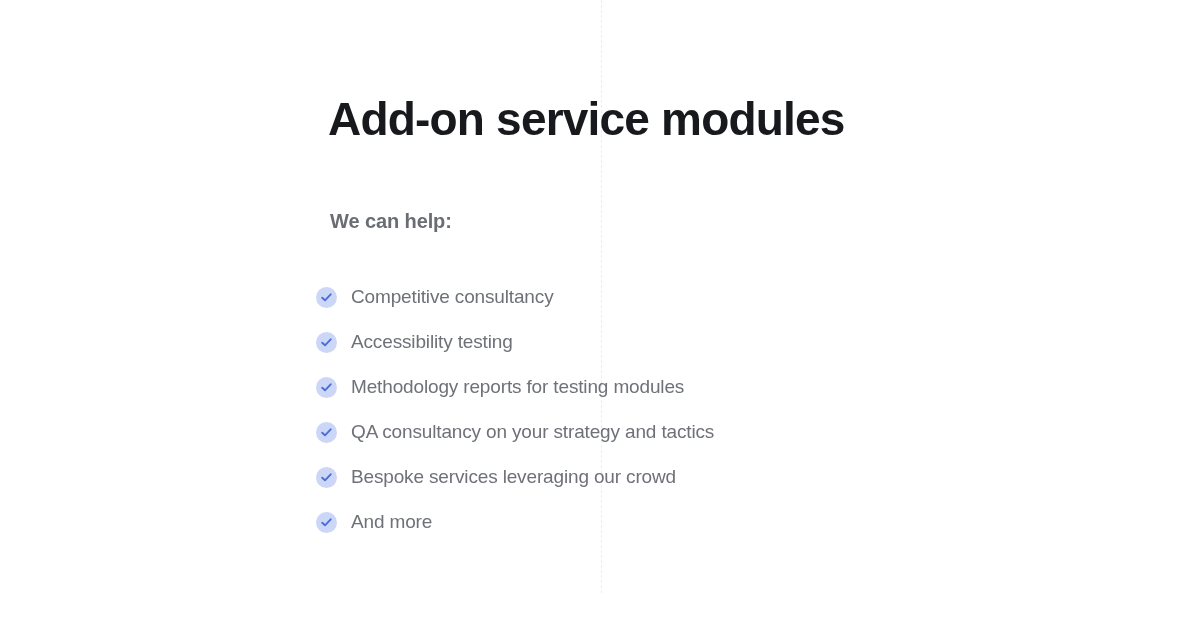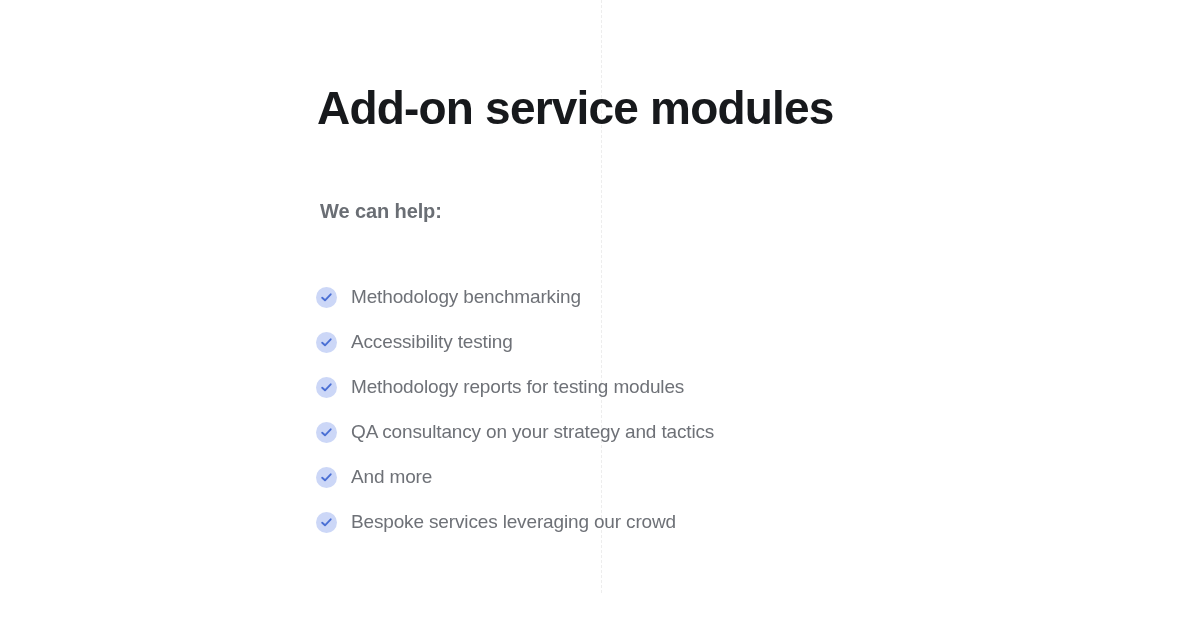--- a/index.html
+++ b/index.html
@@ -32,34 +32,34 @@
     top: 0;
     width: 800px;
     height: 630px;
     z-index: 1;
   }
 
   .page-title {
     position: absolute;
     top: 83px;
     left: 0;
-    margin: 1px;
+    margin: 12px;
     font-size: 46px;
     line-height: 1.05;
     font-weight: 700;
     letter-spacing: -0.8px;
     color: #17191c;
     white-space: nowrap;
   }
 
   .subheading {
     position: absolute;
     top: 195px;
     left: 0;
-    margin: 4px;
+    margin: 14px;
     font-size: 20px;
     line-height: 1.2;
     font-weight: 700;
     letter-spacing: -0.1px;
     color: #6a6e74;
     white-space: nowrap;
   }
 
   .feature-list {
     position: absolute;
@@ -111,21 +111,21 @@
 
   <h2 class="subheading">We can help:</h2>
 
   <ul class="feature-list">
     <li class="feature-item">
       <span class="check-icon">
         <svg width="13" height="13" viewBox="0 0 13 13" aria-hidden="true">
           <path d="M2.2 6.7 L5.0 9.3 L10.7 3.3" fill="none" stroke="#4a6fd4" stroke-width="1.9" stroke-linecap="round" stroke-linejoin="round"></path>
         </svg>
       </span>
-      <span class="feature-label">Methodology benchmarking</span>
+      <span class="feature-label">Competitive consultancy</span>
     </li>
 
 
     <li class="feature-item">
       <span class="check-icon">
         <svg width="13" height="13" viewBox="0 0 13 13" aria-hidden="true">
           <path d="M2.2 6.7 L5.0 9.3 L10.7 3.3" fill="none" stroke="#4a6fd4" stroke-width="1.9" stroke-linecap="round" stroke-linejoin="round"></path>
         </svg>
       </span>
       <span class="feature-label">Accessibility testing</span>
@@ -148,26 +148,26 @@
       </span>
       <span class="feature-label">QA consultancy on your strategy and tactics</span>
     </li>
 
     <li class="feature-item">
       <span class="check-icon">
         <svg width="13" height="13" viewBox="0 0 13 13" aria-hidden="true">
           <path d="M2.2 6.7 L5.0 9.3 L10.7 3.3" fill="none" stroke="#4a6fd4" stroke-width="1.9" stroke-linecap="round" stroke-linejoin="round"></path>
         </svg>
       </span>
-      <span class="feature-label">And more</span>
+      <span class="feature-label">Bespoke services leveraging our crowd</span>
     </li>
 
     <li class="feature-item">
       <span class="check-icon">
         <svg width="13" height="13" viewBox="0 0 13 13" aria-hidden="true">
           <path d="M2.2 6.7 L5.0 9.3 L10.7 3.3" fill="none" stroke="#4a6fd4" stroke-width="1.9" stroke-linecap="round" stroke-linejoin="round"></path>
         </svg>
       </span>
-      <span class="feature-label">Bespoke services leveraging our crowd</span>
+      <span class="feature-label">And more</span>
     </li>
   </ul>
 
 </div>
 
 </body></html>

